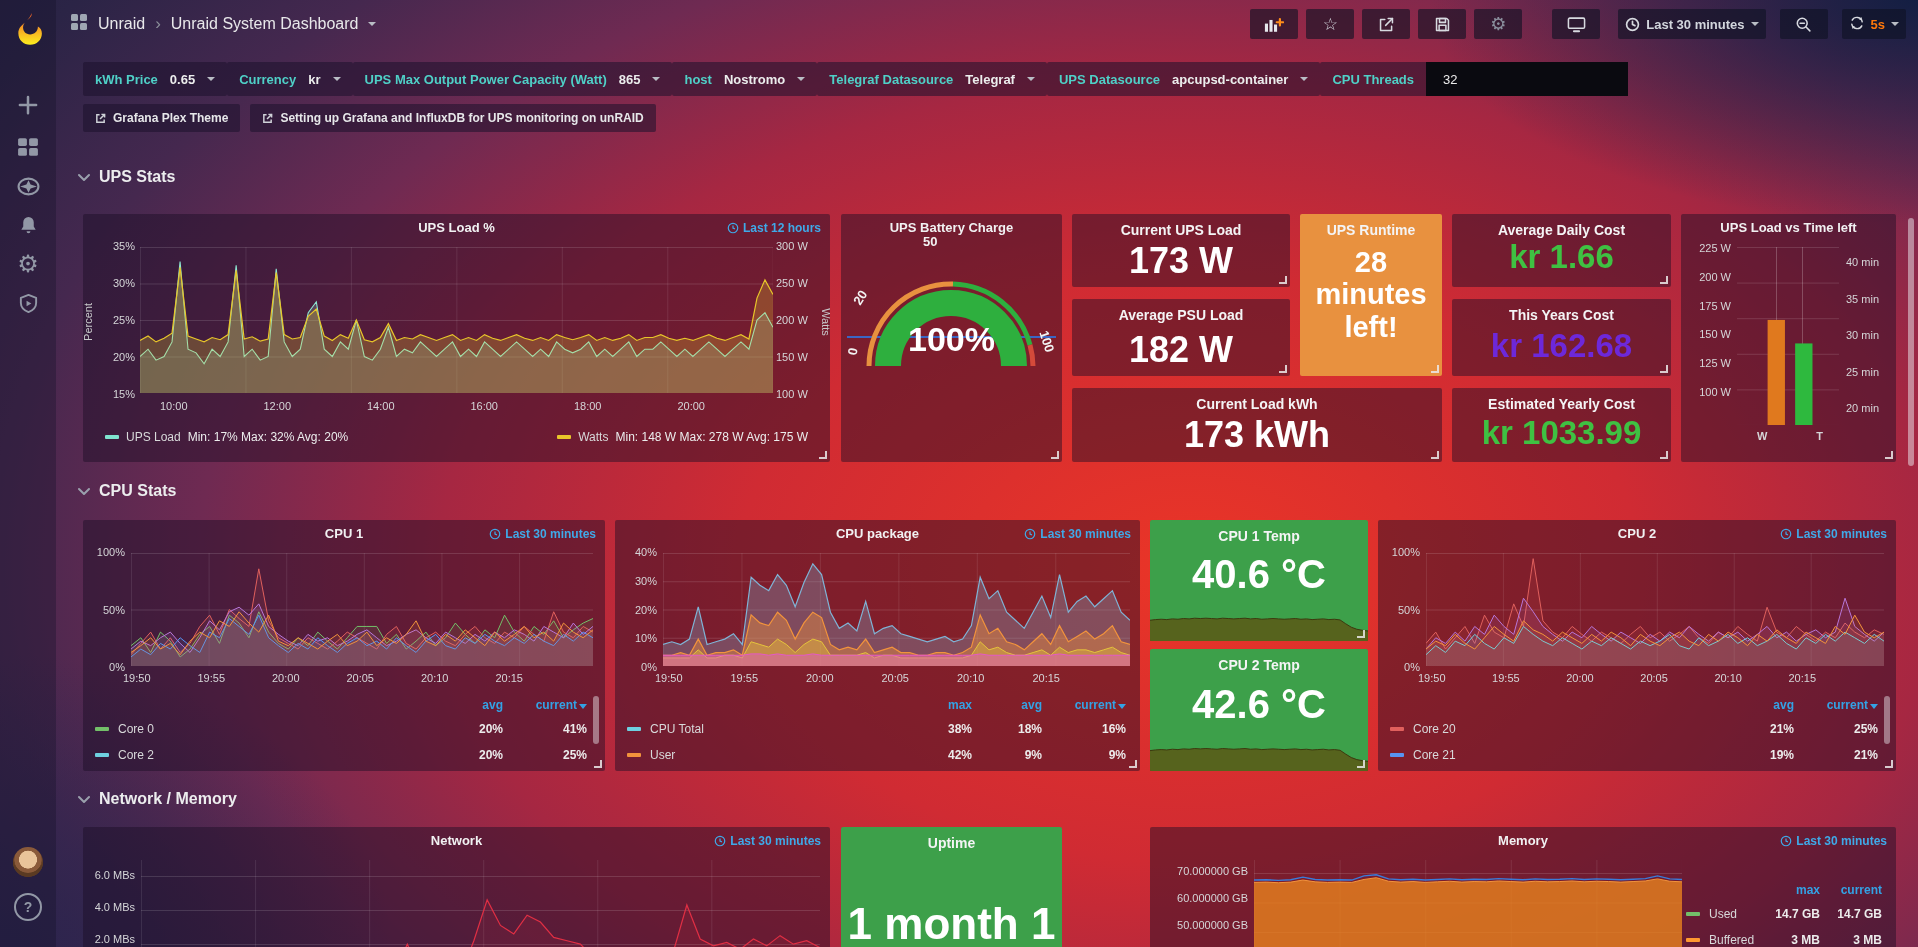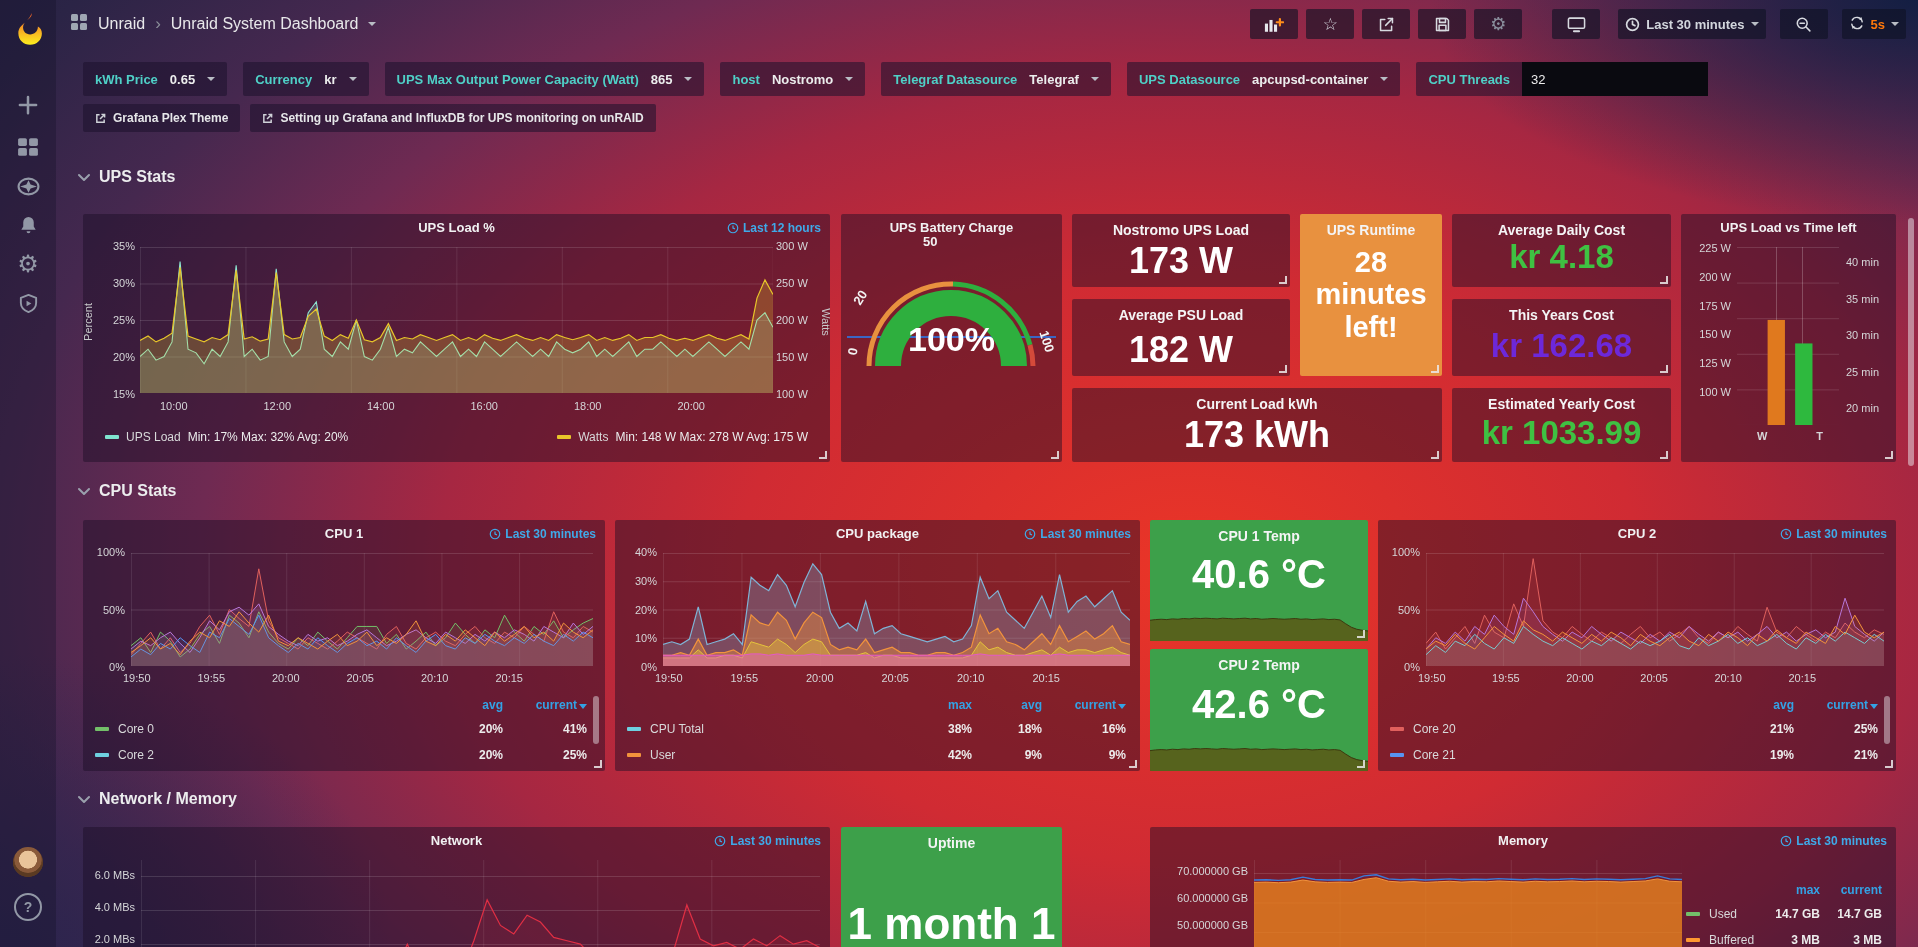--- a/index.html
+++ b/index.html
@@ -17,25 +17,25 @@
   
   #topnav{position:absolute;left:56px;top:0;right:0;height:48px;display:flex;align-items:center}
   .crumb{display:flex;align-items:center;gap:10px;margin-left:14px;font-size:16px;color:#e8e8ea}
   .crumb .sep{color:#8b8f9a;font-size:17px}
   .navright{position:absolute;right:12px;top:9px;display:flex;align-items:center;gap:8px}
   .tbtn{height:30px;min-width:34px;background:rgba(14,17,36,.62);border-radius:2px;display:flex;align-items:center;justify-content:center;gap:6px;padding:0 7px;color:#d3d6dd;cursor:pointer;font-size:13px;font-weight:bold}
   .tbtn svg{stroke:#d7dae0;fill:none;stroke-width:1.8;stroke-linecap:round;stroke-linejoin:round}
   .caret{width:0;height:0;border-left:4px solid transparent;border-right:4px solid transparent;border-top:4px solid #b9bdc5;display:inline-block}
   .gap-l{margin-left:22px}
   
-  #varrow{position:absolute;left:83px;top:62px;display:flex;gap:16px}
+  #varrow{position:absolute;left:83px;top:62px;display:flex;}
   .chip{height:34px;background:rgba(27,17,44,.55);border-radius:2px;display:flex;align-items:center;padding:0 12px;gap:12px;cursor:pointer}
   .chip .vlabel{color:#4fd0c7;font-weight:bold;font-size:13px;white-space:nowrap}
   .chip .vvalue{color:#eceded;font-weight:bold;font-size:13px;white-space:nowrap}
-  .chip input{width:168px;height:34px;background:#0a0a10;border:none;color:#ececec;font-size:13px;padding:0 9px;font-family:"Liberation Sans",sans-serif;outline:none}
+  .chip input{width:168px;height:34px;background:#0a0a10;border:none;color:#ececec;font-size:13px;padding:0 17px;font-family:"Liberation Sans",sans-serif;outline:none}
   .chip.inputchip{padding-right:0}
   #linkrow{position:absolute;left:83px;top:104px;display:flex;gap:10px}
   .linkchip{height:28px;background:rgba(27,17,44,.55);border-radius:2px;display:flex;align-items:center;padding:0 12px;gap:7px;color:#e6e7e9;font-size:12px;font-weight:bold;cursor:pointer}
   .linkchip svg{stroke:#cfd2d8;fill:none;stroke-width:1.6}
   
   .sechead{position:absolute;left:78px;display:flex;align-items:center;gap:9px;color:#ecedee;font-size:16px;font-weight:bold;cursor:pointer}
   .sechead svg{stroke:#9aa0ad;fill:none;stroke-width:2;stroke-linecap:round;stroke-linejoin:round}
   
   .panel{position:absolute;background:rgba(27,12,37,.46);border-radius:2px}
   .panel::after{content:'';position:absolute;right:3px;bottom:3px;width:6px;height:6px;border-right:2px solid #eceaea;border-bottom:2px solid #eceaea;opacity:.85}
@@ -347,42 +347,42 @@
     </svg>
     <div class="gtick" style="left:82px;top:-14px">50</div>
     <div class="gtick" style="left:12px;top:42px;transform:rotate(-58deg)">20</div>
     <div class="gtick" style="left:8px;top:96px;transform:rotate(-80deg)">0</div>
     <div class="gtick" style="right:4px;top:86px;transform:rotate(72deg)">100</div>
     <div style="position:absolute;left:0;right:0;top:72px;text-align:center;font-size:34px;font-weight:bold;color:#fff">100%</div>
   </div>
 </div>
 
 <div class="panel" style="left:1072px;top:214px;width:218px;height:73px">
-  <div class="stitle">Nostromo UPS Load</div>
+  <div class="stitle">Current UPS Load</div>
   <div class="sval" style="top:26px;font-size:36px">173 W</div>
 </div>
 <div class="panel" style="left:1072px;top:299px;width:218px;height:77px">
   <div class="stitle">Average PSU Load</div>
   <div class="sval" style="top:30px;font-size:36px">182 W</div>
 </div>
 <div class="panel orange-panel" style="left:1300px;top:214px;width:142px;height:162px">
   <div class="stitle">UPS Runtime</div>
   <div class="sval" style="top:32px;font-size:29px;line-height:1.12">
     <div>28</div>
     <div>minutes</div>
     <div>left!</div>
   </div>
 </div>
 <div class="panel" style="left:1072px;top:388px;width:370px;height:74px">
   <div class="stitle">Current Load kWh</div>
   <div class="sval" style="top:26px;font-size:36px">173 kWh</div>
 </div>
 <div class="panel" style="left:1452px;top:214px;width:219px;height:73px">
   <div class="stitle">Average Daily Cost</div>
-  <div class="sval txt-green" style="top:24px;font-size:33px">kr  4.18</div>
+  <div class="sval txt-green" style="top:24px;font-size:33px">kr  1.66</div>
 </div>
 <div class="panel" style="left:1452px;top:299px;width:219px;height:77px">
   <div class="stitle">This Years Cost</div>
   <div class="sval txt-red" style="top:28px;font-size:33px">kr  162.68</div>
 </div>
 <div class="panel" style="left:1452px;top:388px;width:219px;height:74px">
   <div class="stitle">Estimated Yearly Cost</div>
   <div class="sval txt-green" style="top:26px;font-size:33px">kr  1033.99</div>
 </div>
 

